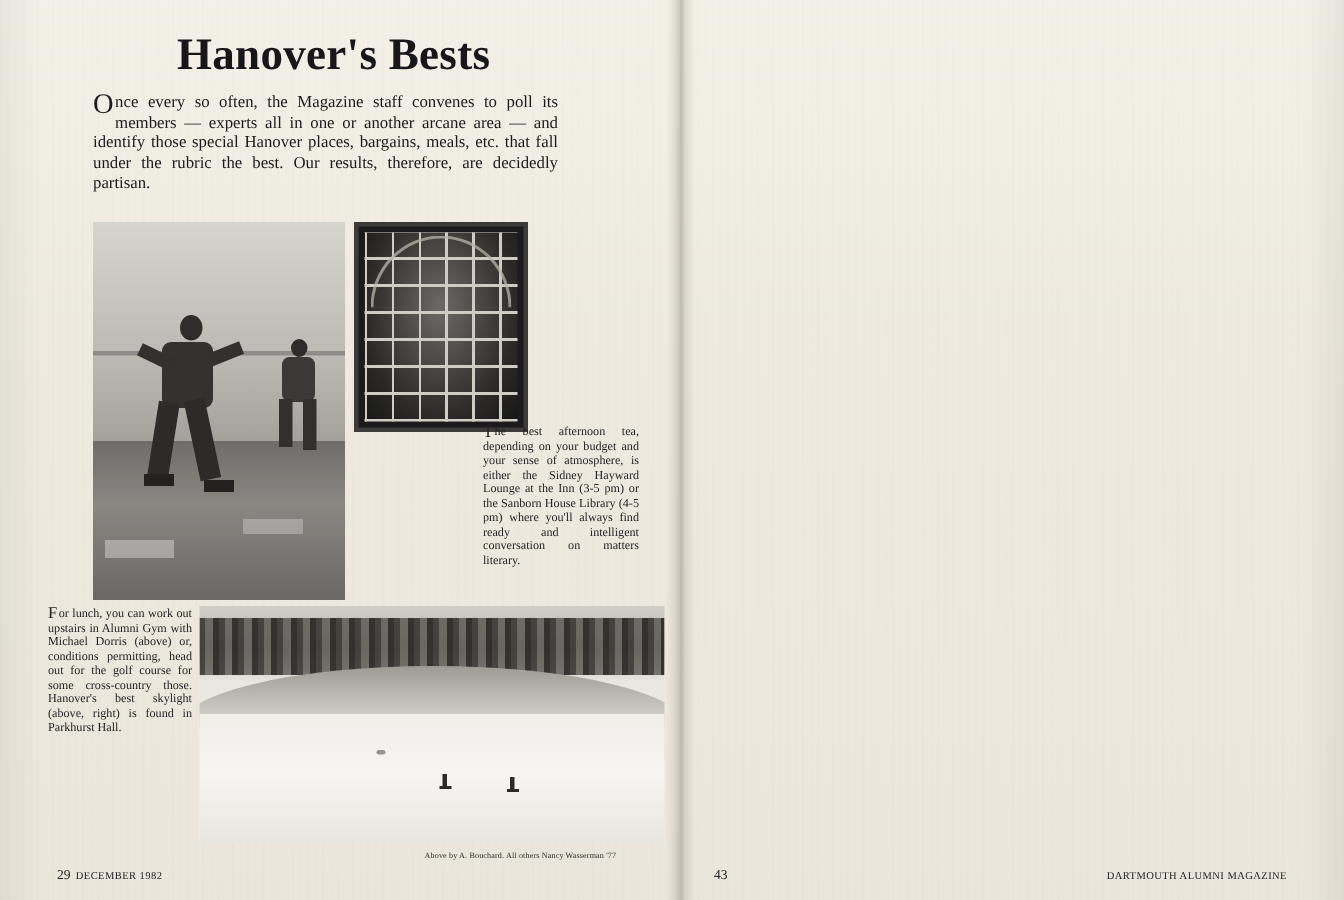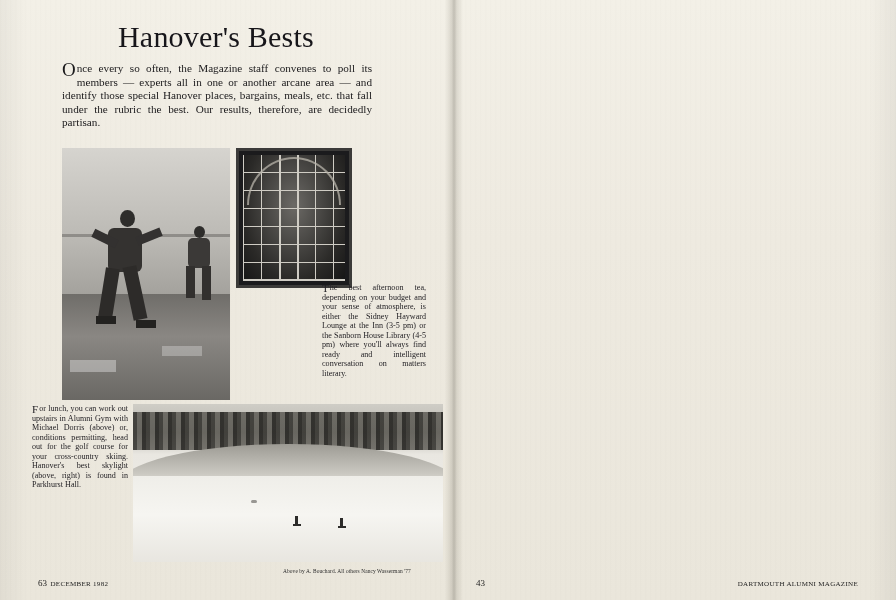--- a/index.html
+++ b/index.html
@@ -43,21 +43,21 @@
   }
   .page-left { left: 0; width: 454px; }
   .page-right { left: 454px; width: 442px; }
 
   .headline {
     position: absolute;
     left: 118px;
     top: 20px;
     width: 330px;
     font-family: "Liberation Serif", serif;
-    font-weight: normal;
+    font-weight: bold;
     font-size: 30px;
     letter-spacing: 0.2px;
     color: #17161a;
   }
 
   .col {
     position: absolute;
     color: #1b1a1c;
     font-family: "Liberation Serif", serif;
     text-align: justify;
@@ -221,42 +221,42 @@
     <div class="photo skylight">
       <div class="grid"></div>
       <div class="arch"></div>
     </div>
 
     <div class="col bodycol c-afternoon">
       <span class="cap">T</span><span>he best afternoon tea, depending on your budget and your sense of atmosphere, is either the Sidney Hayward Lounge at the Inn (3-5 pm) or the Sanborn House Library (4-5 pm) where you'll always find ready and intelligent conversation on matters literary.</span>
     </div>
 
     <div class="col bodycol c-lunch">
-      <span class="cap">F</span><span>or lunch, you can work out upstairs in Alumni Gym with Michael Dorris (above) or, conditions permitting, head out for the golf course for your cross-country skiing. Hanover's best skylight (above, right) is found in Parkhurst Hall.</span>
+      <span class="cap">F</span><span>or lunch, you can work out upstairs in Alumni Gym with Michael Dorris (above) or, conditions permitting, head out for the golf course for some cross-country those. Hanover's best skylight (above, right) is found in Parkhurst Hall.</span>
     </div>
 
     <div class="photo golf">
       <div class="treeline"></div>
       <div class="hill"></div>
       <div class="snow"></div>
       <div class="skier" style="left:160px; top:112px;">
         <i style="left:2px; top:0; width:3px; height:8px;"></i>
         <i style="left:0; top:8px; width:8px; height:2px;"></i>
       </div>
       <div class="skier" style="left:205px; top:114px;">
         <i style="left:2px; top:0; width:3px; height:8px;"></i>
         <i style="left:0; top:8px; width:8px; height:2px;"></i>
       </div>
       <div style="position:absolute; left:118px; top:96px; width:6px; height:3px; background:rgba(60,58,54,.5); border-radius:2px;"></div>
     </div>
 
     <div class="cap-small" style="left:283px; top:568px;">Above by A. Bouchard. All others Nancy Wasserman '77</div>
 
     <div class="folio folio-left">
-      <span class="num">63</span>
+      <span class="num">29</span>
       &nbsp;<span class="sc">DECEMBER 1982</span>
     </div>
   </div>
 
   <div class="page-right">
 
     <div class="folio folio-right">
       <span class="sc">DARTMOUTH ALUMNI MAGAZINE</span>
     </div>
     <div class="folio" style="left:22px;">

